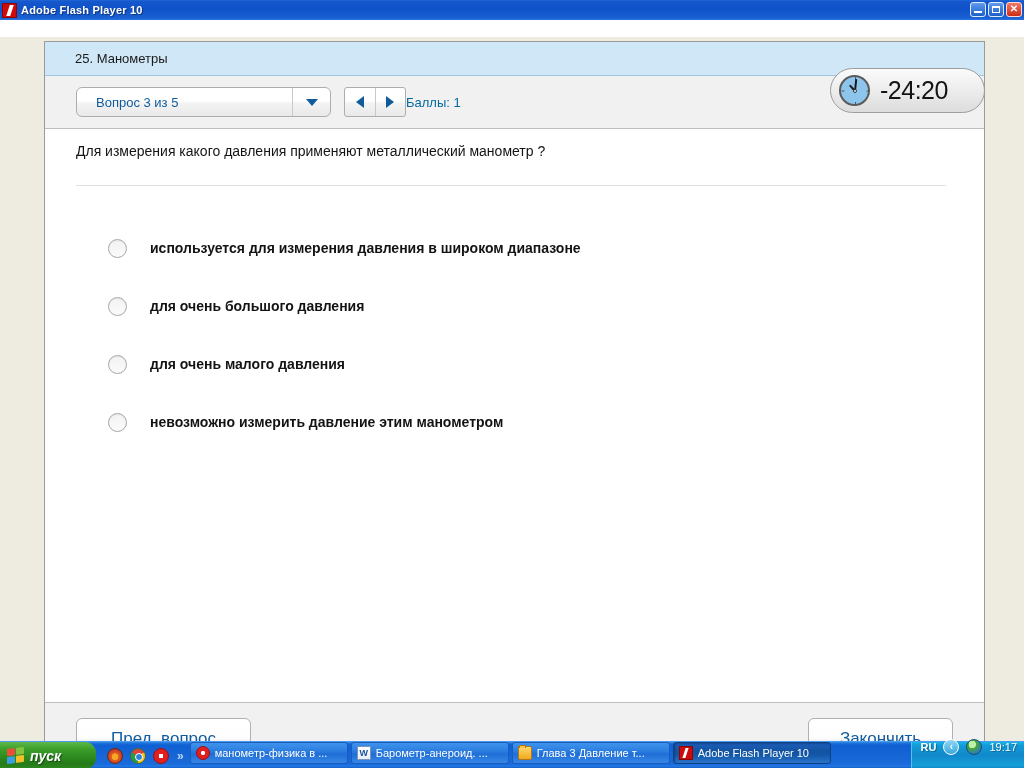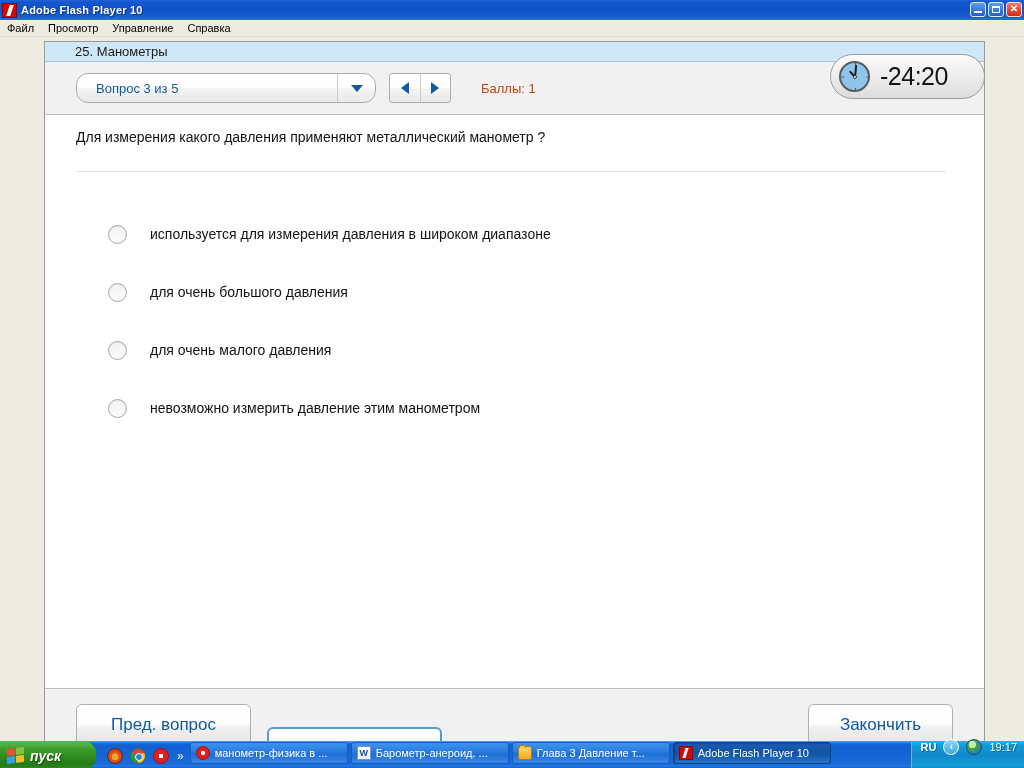--- a/index.html
+++ b/index.html
@@ -122,21 +122,21 @@
     left: 44px; top: 41px;
     width: 941px; height: 700px;
     background: #ffffff;
     border: 1px solid #9a9a9a;
     border-bottom: none;
     box-sizing: border-box;
   }
 
   .quiz-header {
     position: relative;
-    height: 20px;
+    height: 34px;
     background: #cfe7f7;
     border-bottom: 1px solid #9fc8e0;
     box-sizing: border-box;
     display: flex;
     align-items: center;
   }
   .quiz-header-title {
     font-size: 13px;
     color: #1a1a1a;
     margin-left: 30px;
@@ -148,24 +148,24 @@
     background: #f1f1f1;
     border-bottom: 1px solid #bdbdbd;
     box-sizing: border-box;
     display: flex;
     align-items: center;
     padding-left: 31px;
   }
 
   
   .combo {
-    width: 300px; height: 30px;
+    width: 255px; height: 30px;
     background: linear-gradient(to bottom,#ffffff 0%, #ffffff 45%, #f3f3f3 55%, #e9e9e9 100%);
     border: 1px solid #adadad;
-    border-radius: 12px;
+    border-radius: 6px;
     box-sizing: border-box;
     display: flex;
     align-items: center;
     box-shadow: 0 1px 0 rgba(255,255,255,.9) inset;
     cursor: pointer;
   }
   .combo-label {
     flex: 1;
     font-size: 13px;
     color: #0f5b9e;
@@ -214,23 +214,22 @@
   .nav-btn {
     flex: 1;
     display: flex;
     align-items: center;
     justify-content: center;
     cursor: pointer;
   }
   .nav-btn + .nav-btn { border-left: 1px solid #c9c9c9; }
 
   .score {
-    margin-left: 30px;
     font-size: 13px;
-    color: #c2410c;
+    color: #0369a1;
     white-space: nowrap;
   }
 
   
   .timer {
     position: absolute;
     right: -1px; top: -8px;
     height: 45px;
     min-width: 155px;
     background: linear-gradient(to bottom,#fbfbfb 0%, #ebebeb 55%, #dcdcdc 100%);
@@ -310,20 +309,21 @@
   .divider {
     position: absolute;
     left: 31px; top: 56px;
     width: 870px; height: 1px;
     background: #e2e2e2;
   }
   .options {
     position: absolute;
     left: 63px; top: 90px;
     width: 840px;
+    font-weight: bold;
   }
   .option {
     height: 58px;
     display: flex;
     align-items: center;
     cursor: pointer;
   }
   .radio {
     width: 19px; height: 19px;
     border-radius: 50%;
@@ -572,26 +572,20 @@
     <span class="tb-title">Adobe Flash Player 10</span>
     <div class="tb-buttons">
       <div class="tb-btn min"></div>
       <div class="tb-btn max"></div>
       <div class="tb-btn close">
           <span>✕</span>
         </div>
     </div>
   </div>
 
-  <div class="menubar">
-    <div class="menu-item">Файл</div>
-    <div class="menu-item">Просмотр</div>
-    <div class="menu-item">Управление</div>
-    <div class="menu-item">Справка</div>
-  </div>
 
   <div class="stage"></div>
 
   <div class="quiz">
 
     <div class="quiz-header">
       <div class="quiz-header-title">25. Манометры</div>
     </div>
 
     <div class="quiz-toolbar">

